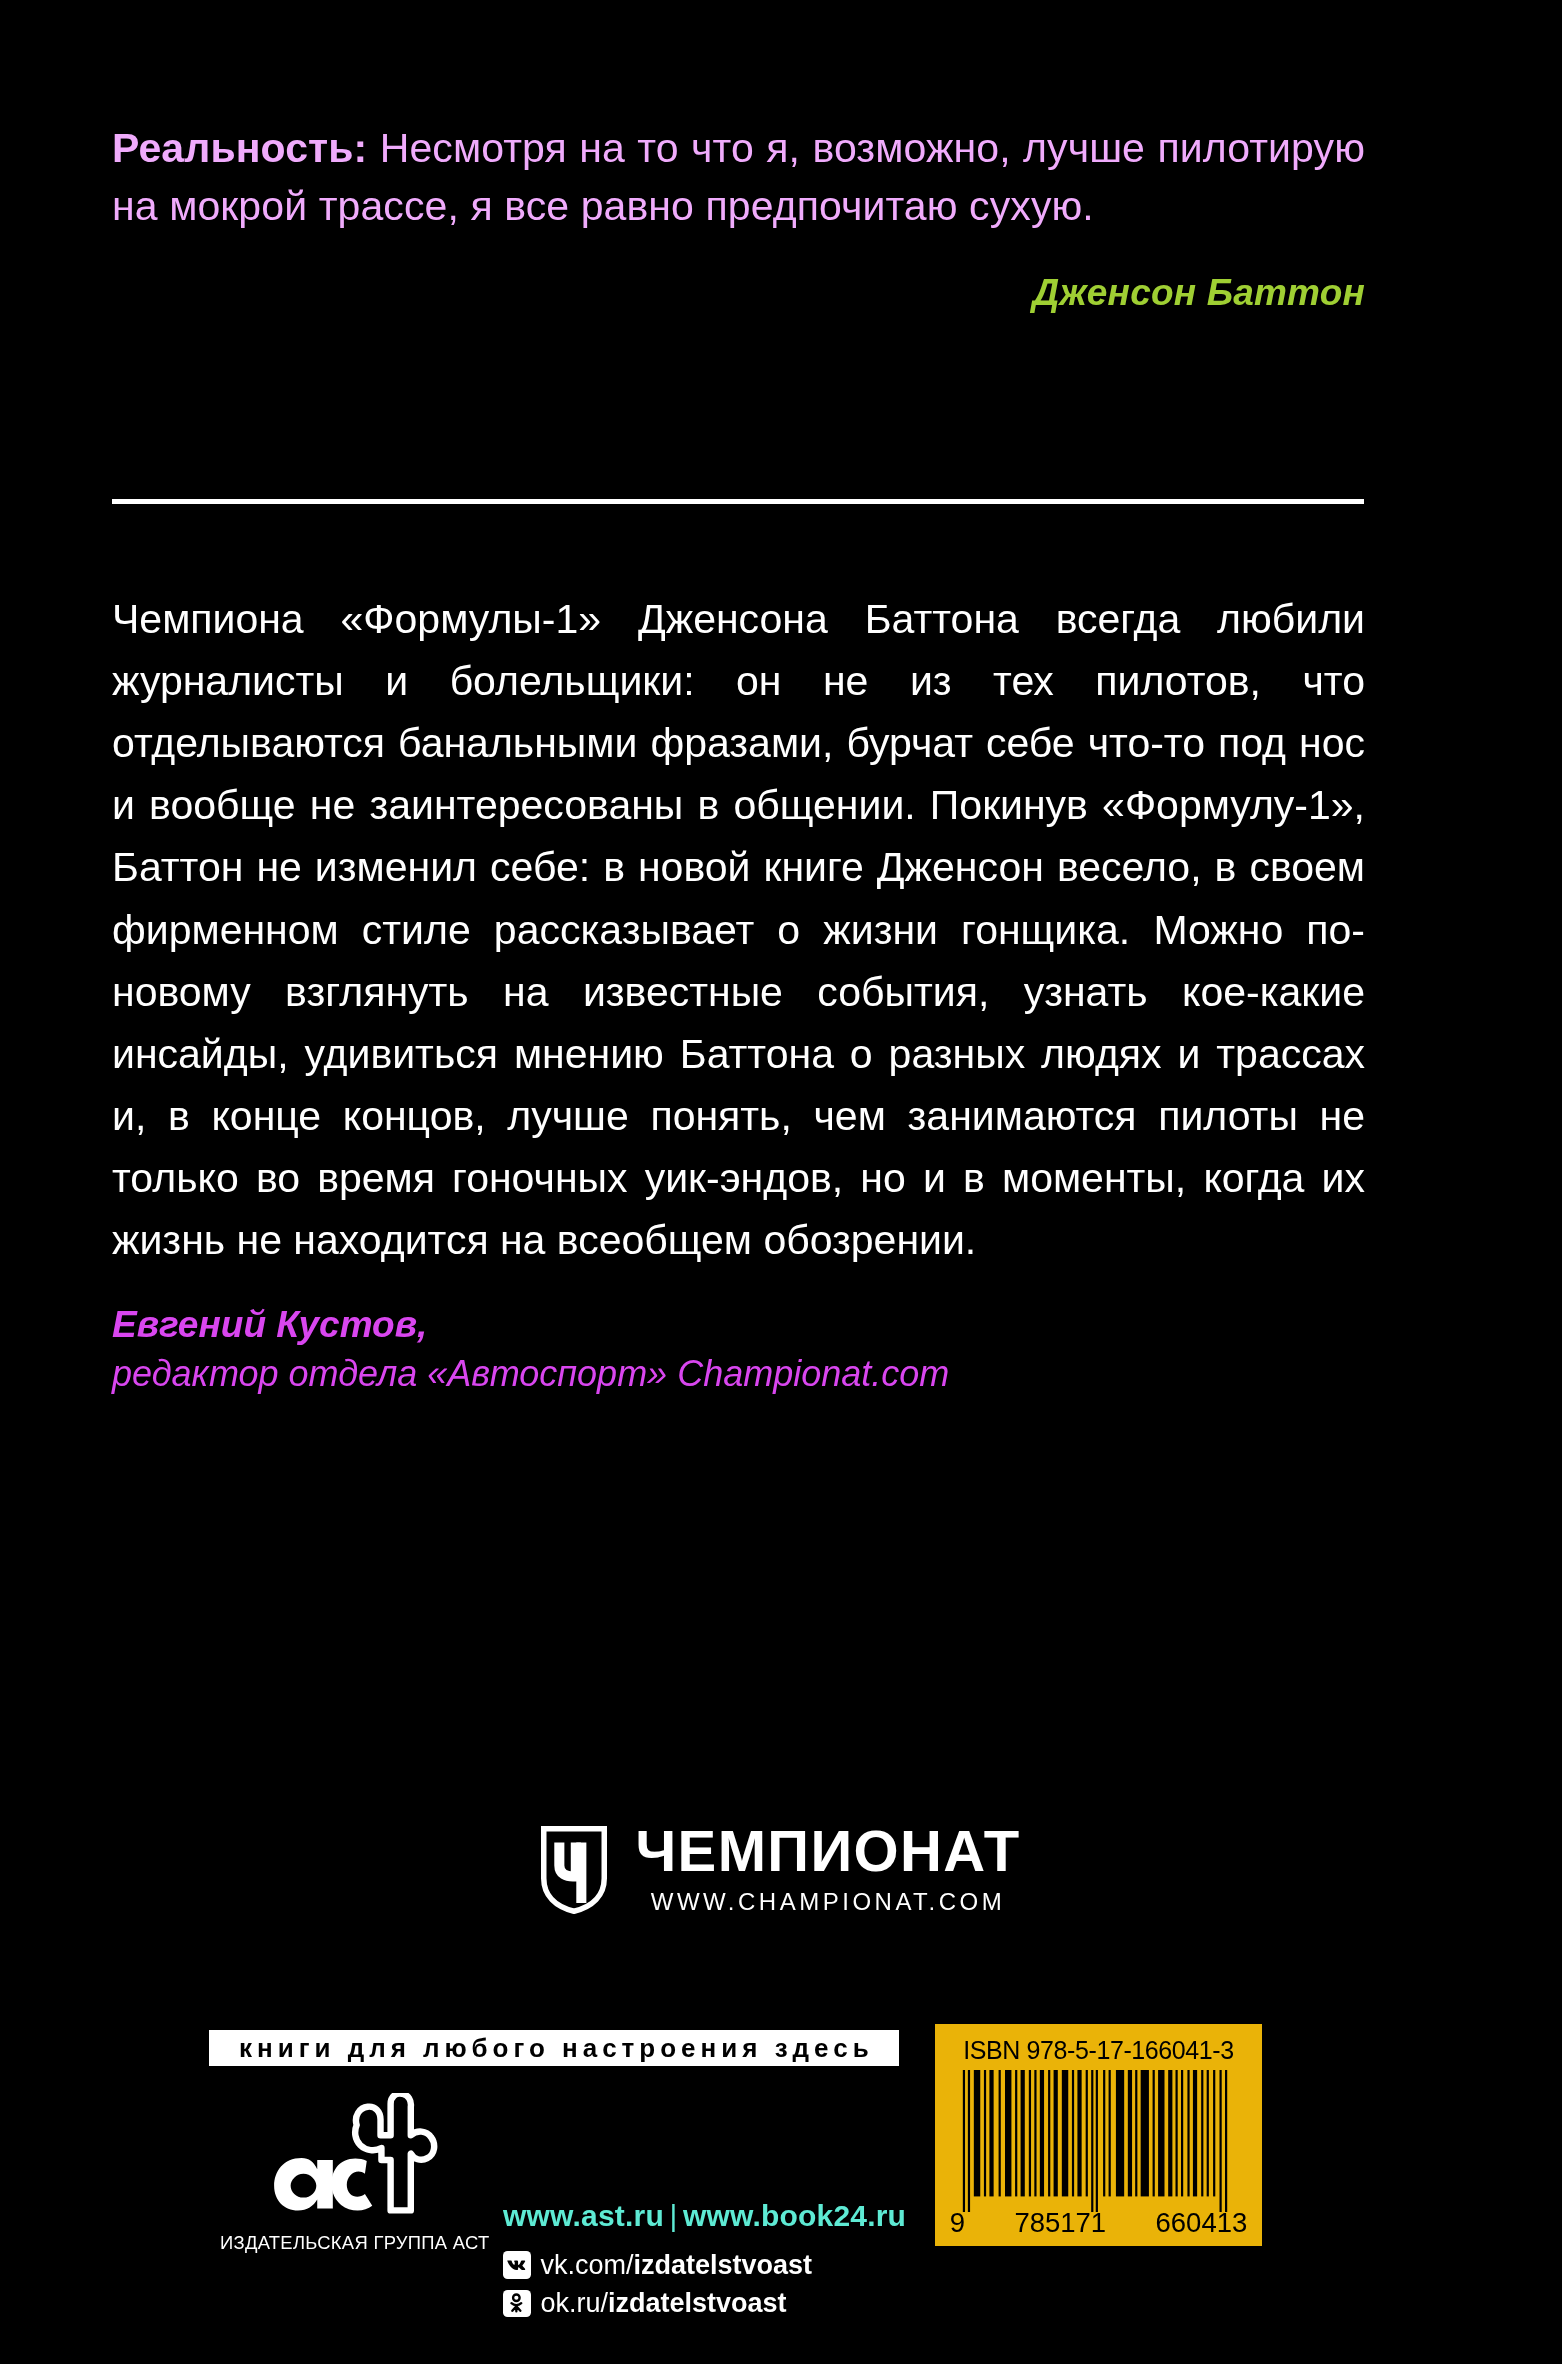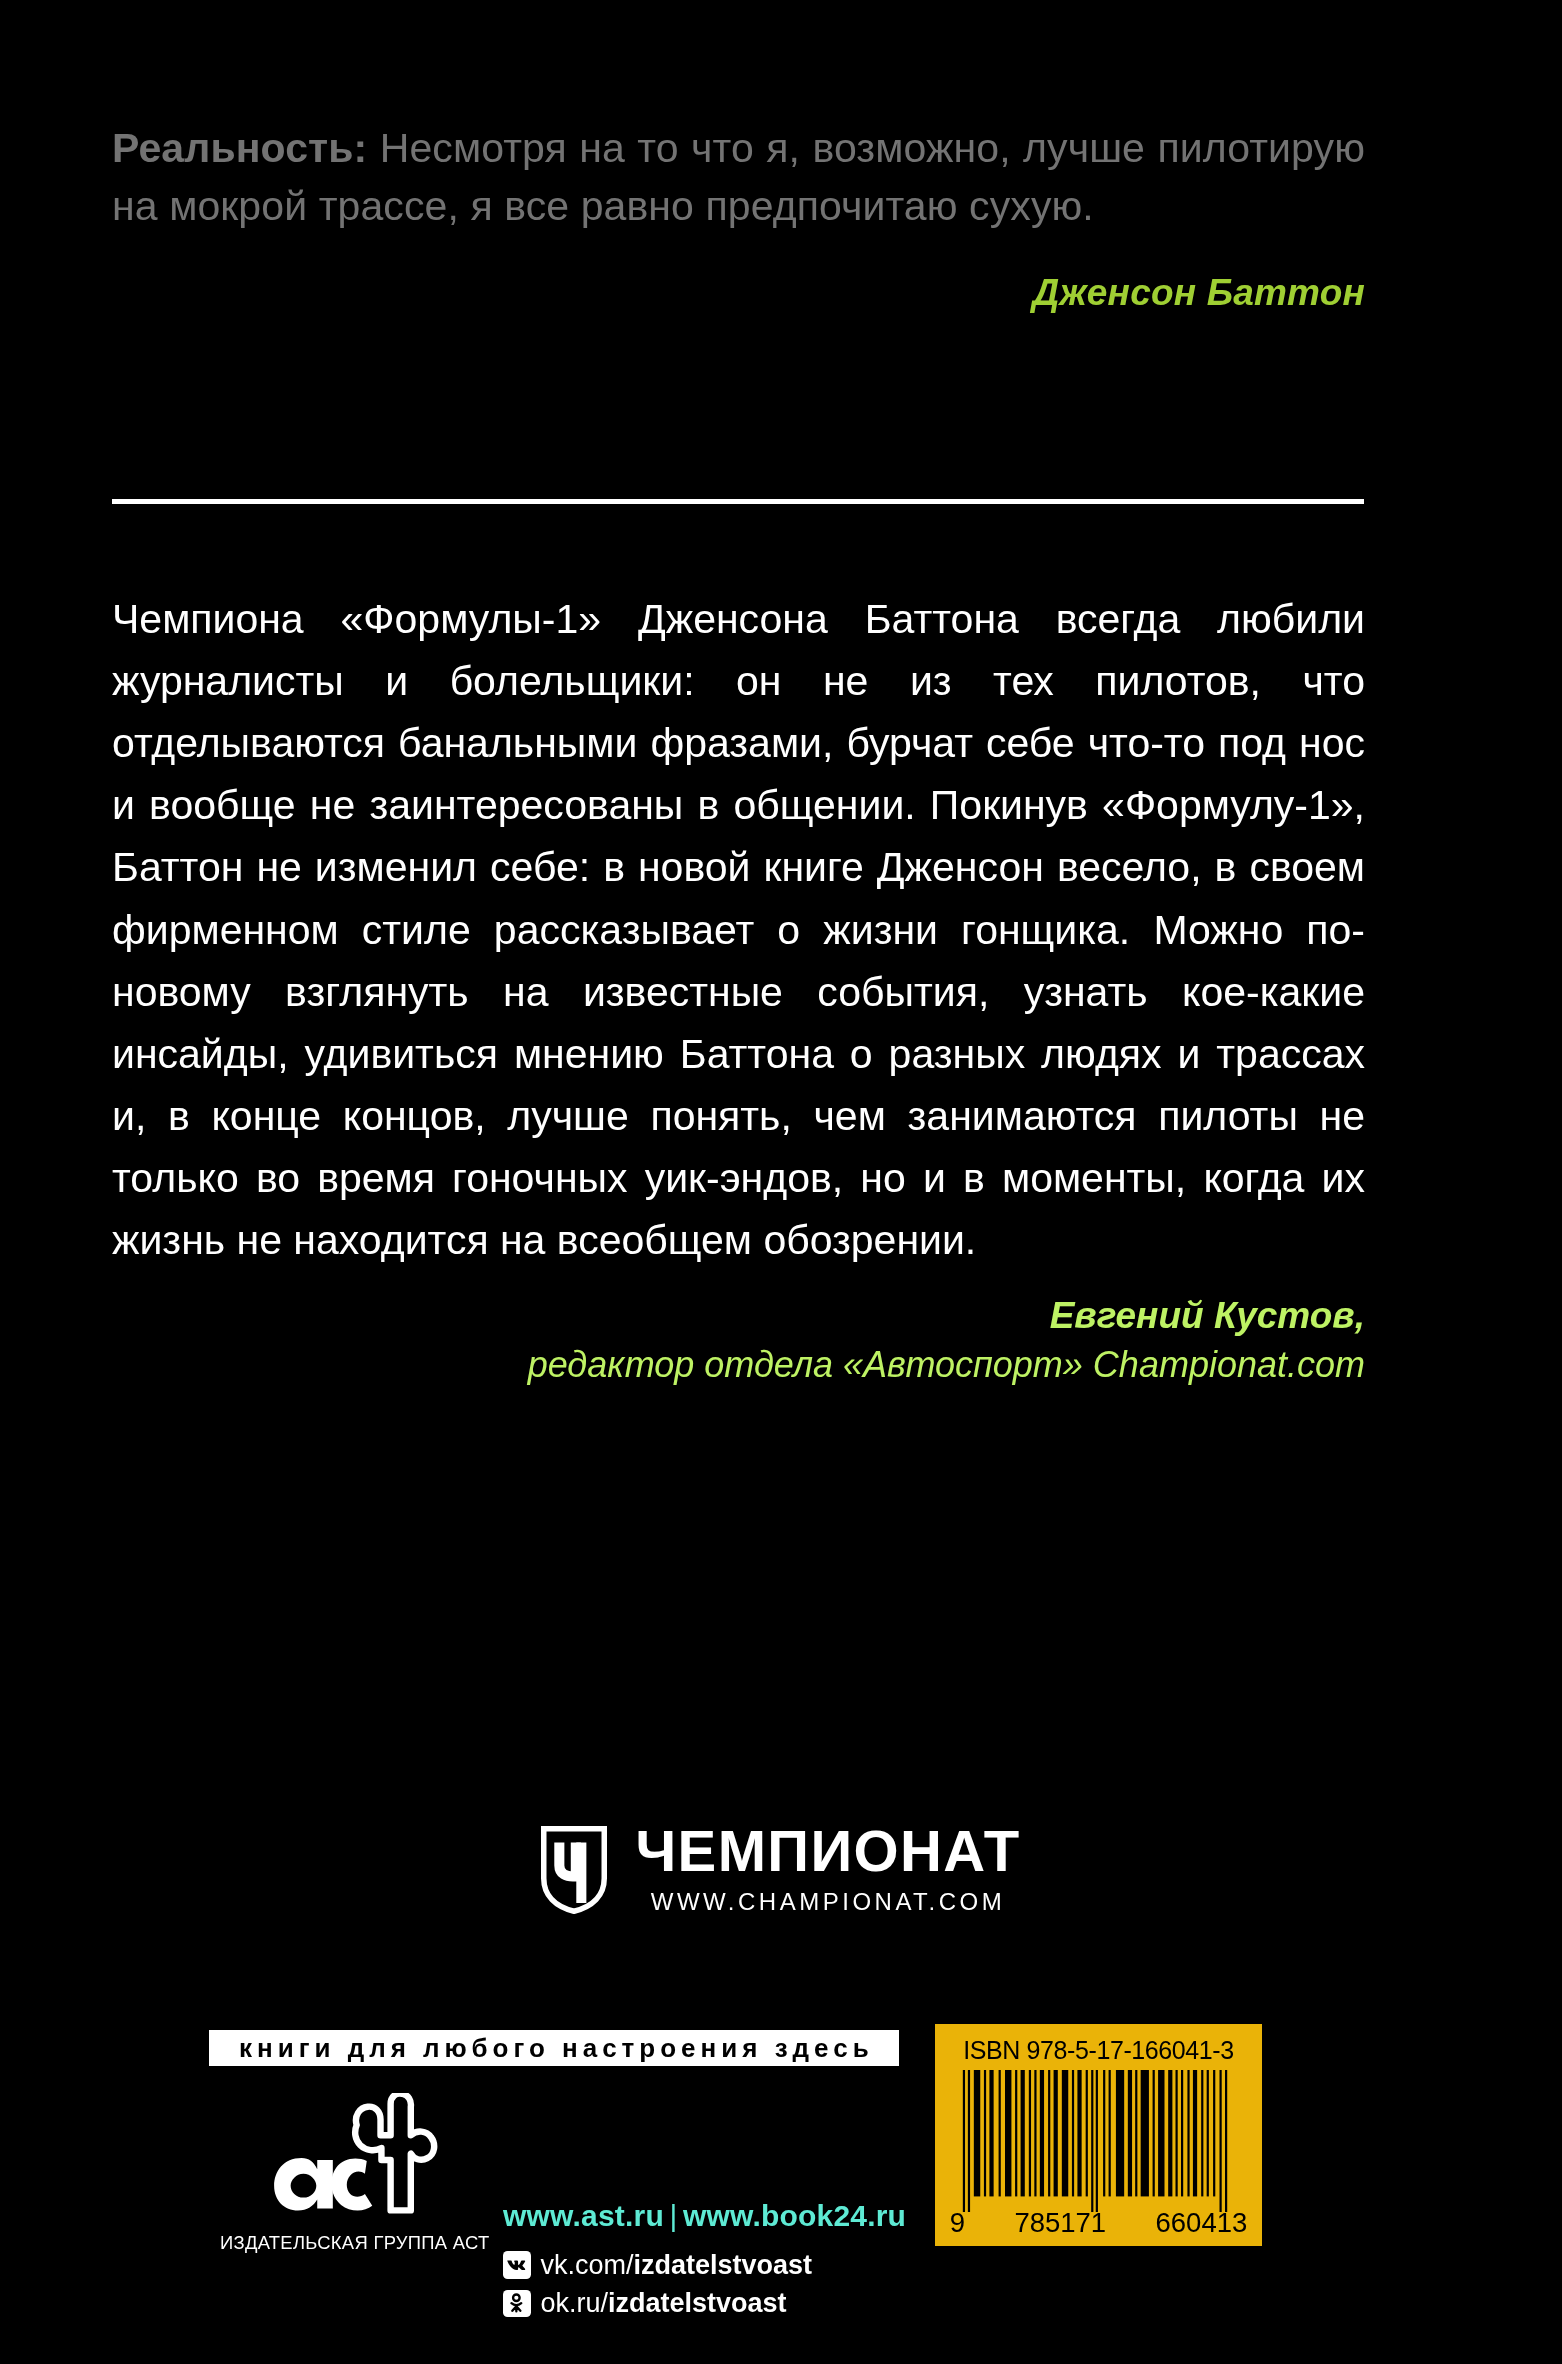--- a/index.html
+++ b/index.html
@@ -29,21 +29,21 @@
     left: 112px;
     top: 119px;
     width: 1253px;
   }
   .quote-text {
     font-size: 41px;
     line-height: 1.42;
     text-align: justify;
     text-align-last: left;
     letter-spacing: 0.1px;
-    color: #737373;
+    color: #f0abfc;
     margin: 0;
     font-weight: 400;
   }
   .quote-text .lead {
     font-weight: 700;
   }
   .quote-attrib {
     margin-top: 37px;
     text-align: right;
     font-size: 37px;
@@ -73,23 +73,22 @@
   .blurb-text {
     font-size: 41px;
     line-height: 1.515;
     text-align: justify;
     text-align-last: left;
     color: #ffffff;
     margin: 0;
     font-weight: 400;
   }
   .blurb-attrib {
-    margin-top: 22px;
-    text-align: right;
-    color: #bef264;
+    margin-top: 31px;
+    color: #d946ef;
     font-style: italic;
   }
   .blurb-attrib .editor-name {
     display: block;
     font-size: 37px;
     font-weight: 700;
     line-height: 1.22;
   }
   .blurb-attrib .editor-role {
     display: block;

